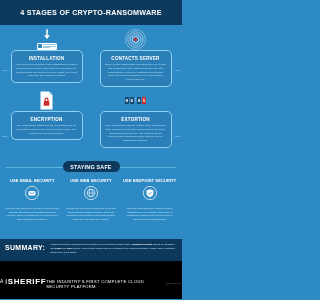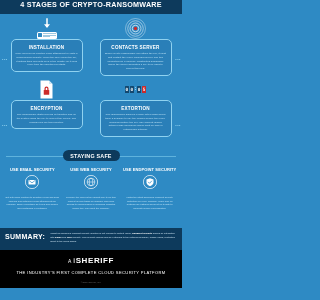--- a/index.html
+++ b/index.html
@@ -6,23 +6,23 @@
   html,body { width:182px; height:300px; }
   body {
     font-family:"Liberation Sans", sans-serif;
     background:#2e8ac4;
     overflow:hidden;
     position:relative;
   }
 
   
   .header {
-    height:14px;
+    height:25px;
     background:#0d3a5c;
-    display:flex; justify-content:center;
+    display:flex; align-items:center; justify-content:center;
   }
   .header-title {
     color:#ffffff;
     font-size:7.2px;
     font-weight:bold;
     letter-spacing:0.25px;
     white-space:nowrap;
   }
 
   
@@ -194,22 +194,23 @@
     font-size:2.4px;
     line-height:1.6;
   }
   .summary-text b { color:#ffffff; }
 
   
   .footer {
     background:#000000;
     flex:1;
     display:flex;
-    flex-direction:column;
+    flex-direction:row;
     align-items:center;
+    justify-content:center;
     padding:6px 0 4px 0;
     height:38px;
   }
   .logo-row { display:flex; align-items:center; gap:2px; }
   .logo-mark { color:#ffffff; font-size:5px; }
   .logo-text { color:#ffffff; font-size:8px; letter-spacing:0.6px; }
   .logo-text .thin { font-weight:300; }
   .logo-text .bold { font-weight:bold; }
   .footer-tag {
     color:#ffffff;

